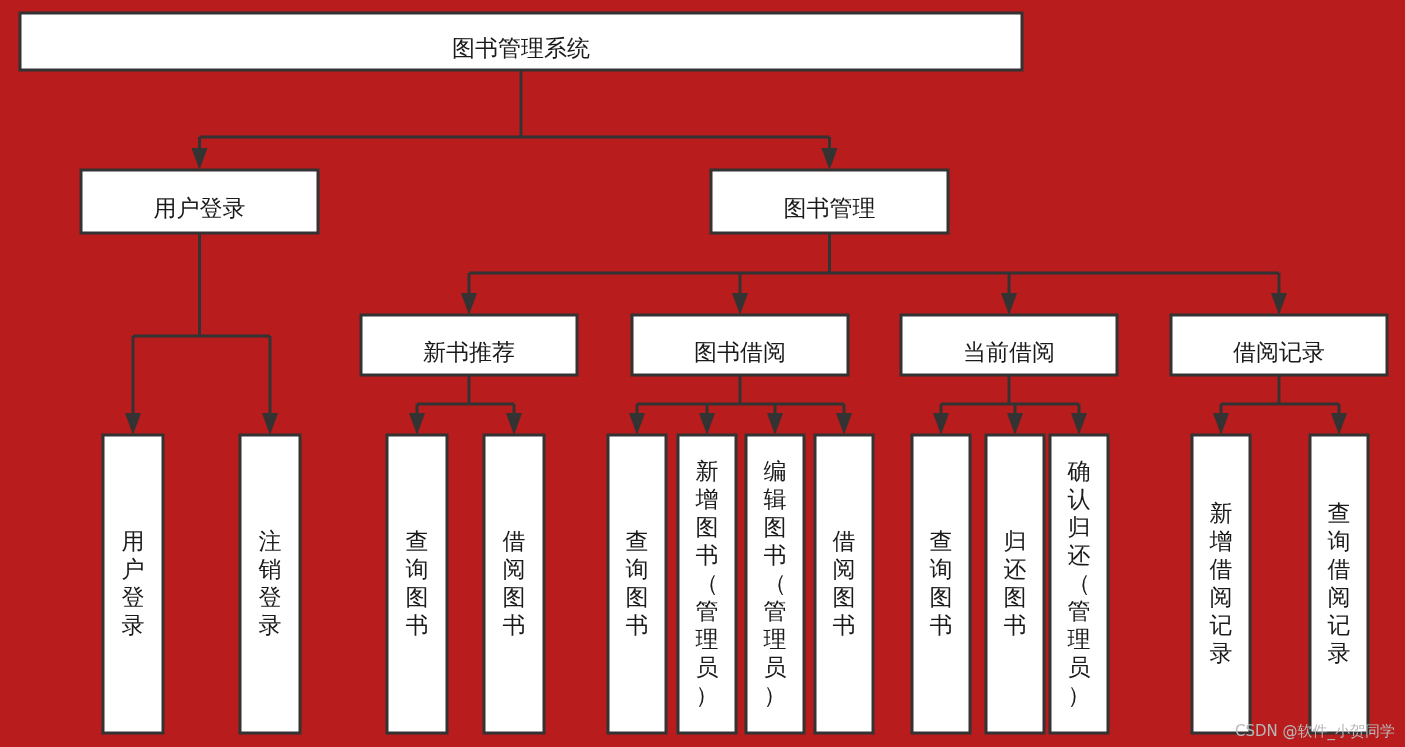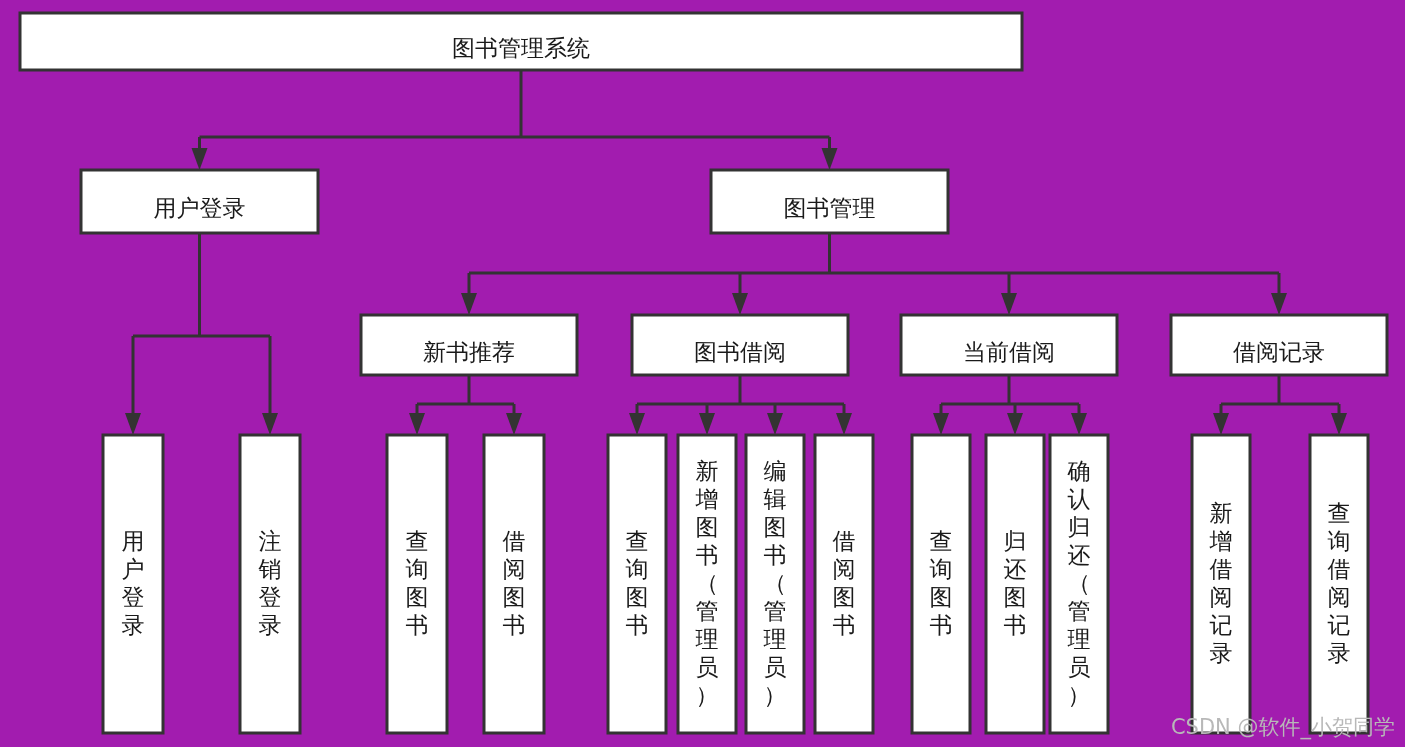--- a/index.html
+++ b/index.html
@@ -8,21 +8,21 @@
     padding: 0;
     background: #ffffff;
   }
   body {
     font-family: "DejaVu Sans", "Liberation Sans", sans-serif;
   }
   #diagram-root {
     position: relative;
     width: 1405px;
     height: 747px;
-    background: #a21caf;
+    background: #b91c1c;
     overflow: hidden;
   }
   svg.diagram-canvas {
     position: absolute;
     left: 0;
     top: 0;
     width: 1405px;
     height: 747px;
     display: block;
   }
@@ -47,21 +47,21 @@
     dominant-baseline: middle;
   }
   .node-label.horizontal {
     font-size: 23px;
   }
   .watermark-text {
     position: absolute;
     right: 10px;
     bottom: 6px;
     font-family: "DejaVu Sans", "Liberation Sans", sans-serif;
-    font-size: 21px;
+    font-size: 15px;
     color: #b8b8b8;
     white-space: nowrap;
     user-select: none;
     pointer-events: none;
   }
 </style>
 </head>
 <body>
 
 <div id="diagram-root">

